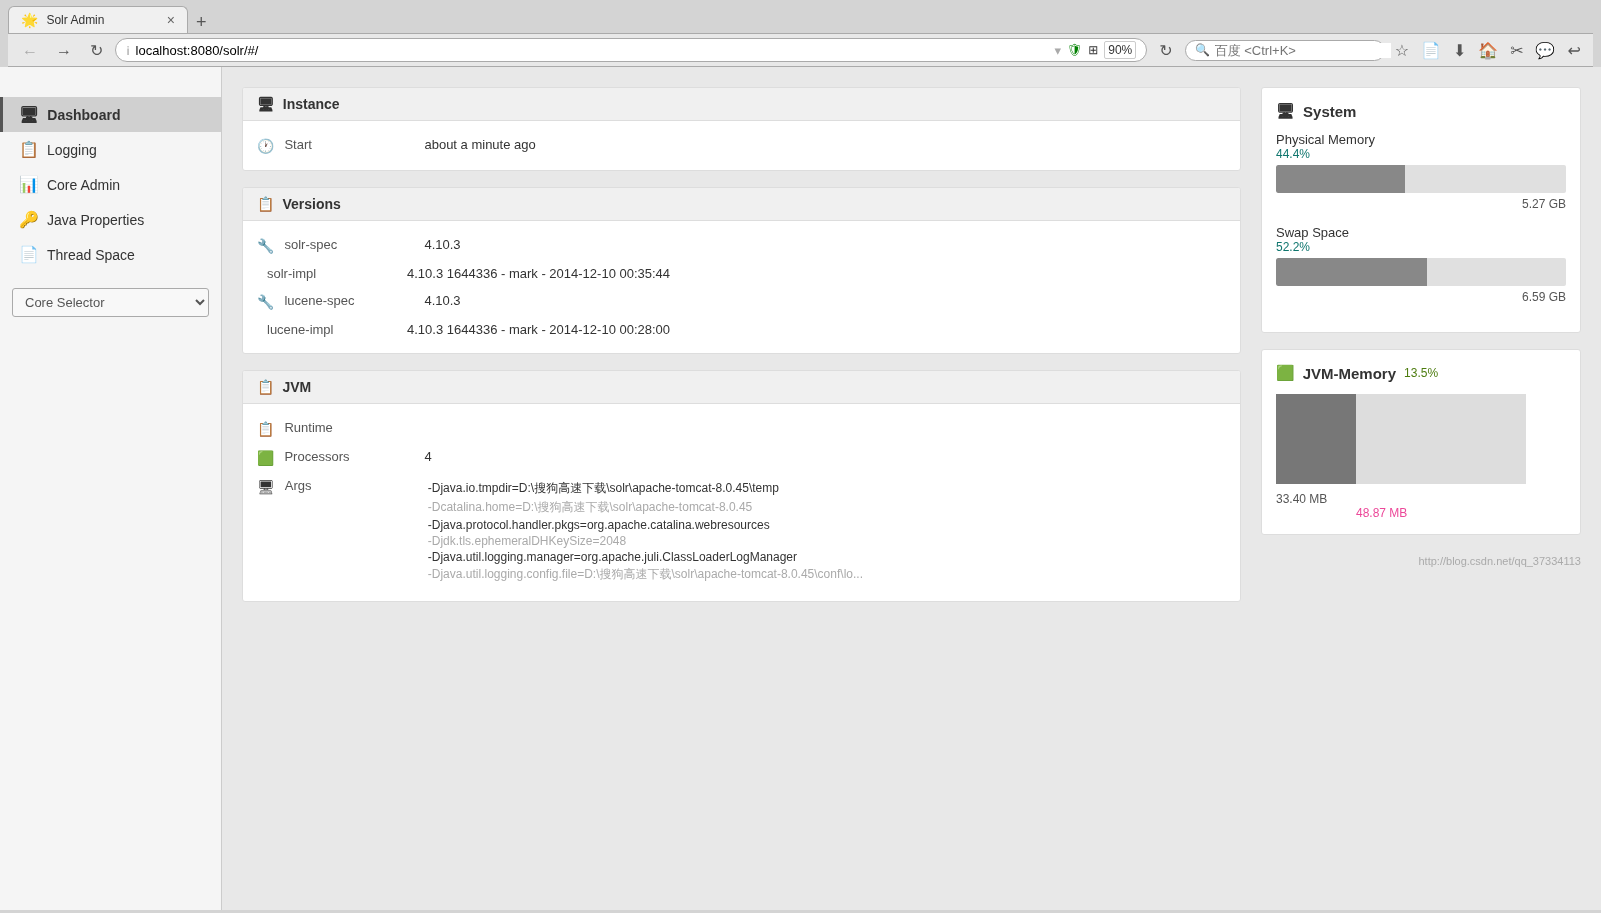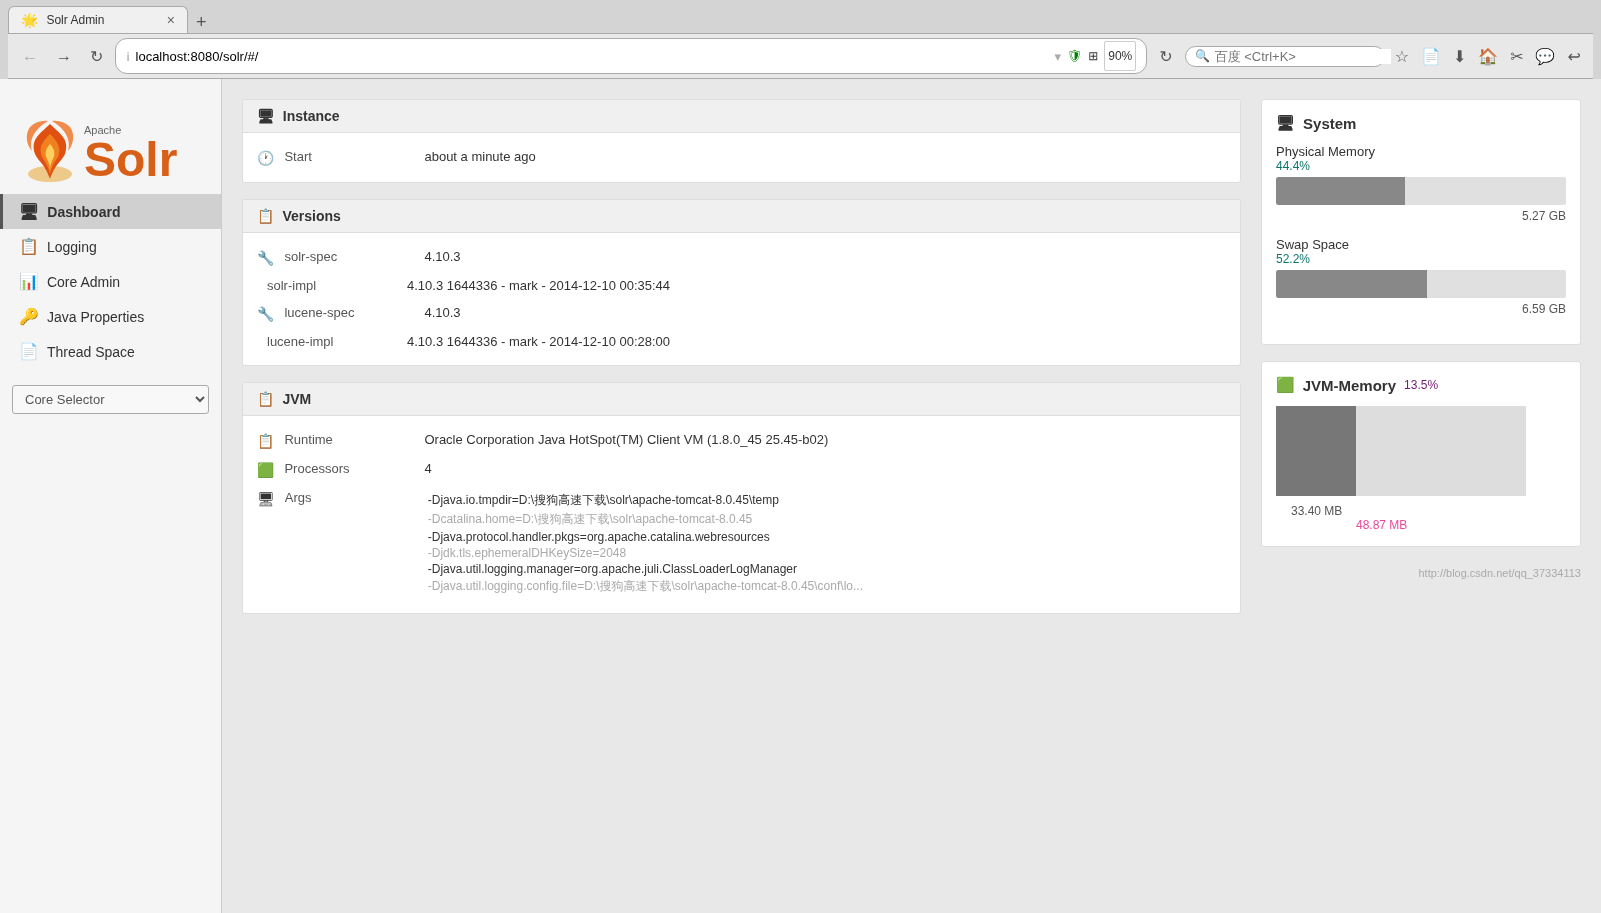--- a/index.html
+++ b/index.html
@@ -250,21 +250,21 @@
   <div class="nav-bar">
     <button class="nav-btn disabled">←</button>
     <button class="nav-btn">→</button>
     <button class="nav-btn">↻</button>
     <div class="url-bar-wrapper">
       <span style="color:#999;font-size:12px;">ℹ</span>
       <input class="url-bar" type="text" value="localhost:8080/solr/#/" style="">
       <span style="color:#aaa;">▾</span>
       <span style="color:green;font-size:12px;">🛡</span>
       <span style="font-size:12px;">⊞</span>
-      <span style="font-size:12px;color:#333;border:1px solid #ccc;padding:7px 3px;border-radius:2px;cursor:pointer;">90%</span>
+      <span style="font-size:12px;color:#333;border:1px solid #ccc;padding:1px 3px;border-radius:2px;cursor:pointer;">90%</span>
     </div>
     <button class="nav-btn">↻</button>
     <div class="search-bar-wrapper">
       <span style="color:#aaa;font-size:12px;">🔍</span>
       <input class="search-bar" type="text" placeholder="百度 &lt;Ctrl+K&gt;" style="">
     </div>
     <div class="toolbar-icons">
       <span class="toolbar-icon">☆</span>
       <span class="toolbar-icon">📄</span>
       <span class="toolbar-icon">⬇</span>
@@ -272,35 +272,20 @@
       <span class="toolbar-icon">✂</span>
       <span class="toolbar-icon">💬</span>
       <span class="toolbar-icon">↩</span>
     </div>
   </div>
 </div>
 
 <div class="page-content">
 
   <div class="sidebar">
-    <div class="logo-area">
-
-      <svg width="60" height="65" viewBox="0 0 60 65">
-        <ellipse cx="30" cy="55" rx="22" ry="8" fill="#e8a020" opacity="0.5"></ellipse>
-        <path d="M30 5 C20 15, 10 20, 15 35 C18 42, 25 45, 30 60 C35 45, 42 42, 45 35 C50 20, 40 15, 30 5Z" fill="#e05010"></path>
-        <path d="M30 15 C23 22, 18 28, 22 38 C25 43, 28 46, 30 55 C32 46, 35 43, 38 38 C42 28, 37 22, 30 15Z" fill="#f08020"></path>
-        <path d="M30 25 C26 30, 24 34, 27 40 C28.5 43, 30 46, 30 52 C30 46, 31.5 43, 33 40 C36 34, 34 30, 30 25Z" fill="#ffd060"></path>
-        <path d="M28 2 C18 8, 8 18, 12 32 C6 25, 5 15, 10 8 C15 3, 22 1, 28 2Z" fill="#f07020" opacity="0.8"></path>
-        <path d="M32 2 C42 8, 52 18, 48 32 C54 25, 55 15, 50 8 C45 3, 38 1, 32 2Z" fill="#f07020" opacity="0.8"></path>
-      </svg>
-      <div class="logo-text-col">
-        <span style="font-size:11px;color:#666;">Apache</span>
-        <span style="font-size:48px;font-weight:bold;color:#d85f17;line-height:1;">Solr</span>
-      </div>
-    </div>
 
     <nav class="sidebar-nav">
       <div class="sidebar-item active">
         <span class="sidebar-item-icon">🖥</span>
         <span>Dashboard</span>
       </div>
       <div class="sidebar-item">
         <span class="sidebar-item-icon">📋</span>
         <span>Logging</span>
       </div>
@@ -375,21 +360,20 @@
 
         <div class="section-card">
           <div class="section-header">
             <span>📋</span>
             <span>JVM</span>
           </div>
           <div class="section-body">
             <div class="info-row">
               <span class="info-row-icon">📋</span>
               <span class="info-label">Runtime</span>
-              <span class="info-value">Oracle Corporation Java HotSpot(TM) Client VM (1.8.0_45 25.45-b02)</span>
             </div>
             <div class="info-row">
               <span class="info-row-icon">🟩</span>
               <span class="info-label">Processors</span>
               <span class="info-value">4</span>
             </div>
             <div class="info-row" style="align-items:flex-start;">
               <span class="info-row-icon">🖥</span>
               <span class="info-label">Args</span>
               <div style="flex:1;">
@@ -430,28 +414,28 @@
           <div class="progress-bar-bg">
             <div class="progress-bar-fill" style="width:52.2%;"></div>
           </div>
           <div class="progress-label">6.59 GB</div>
         </div>
 
         <div style="background:white;border:1px solid #ddd;border-radius:3px;padding:14px;">
           <div class="jvm-memory-header">
             <span>🟩</span>
             <span>JVM-Memory</span>
-            <span style="font-size:12px;color:#701a75;font-weight:normal;">13.5%</span>
+            <span style="font-size:12px;color:#4d7c0f;font-weight:normal;">13.5%</span>
           </div>
           <div style="display:flex;align-items:flex-end;gap:0;margin-bottom:8px;height:90px;">
             <div style="background:#777;width:80px;height:90px;"></div>
             <div style="background:#ddd;width:170px;height:90px;"></div>
           </div>
           <div>
-            <div style="font-size:12px;color:#555;margin-left:15px;">33.40 MB</div>
+            <div style="font-size:12px;color:#555;">33.40 MB</div>
             <div style="font-size:12px;color:#ec4899;margin-left:80px;">48.87 MB</div>
           </div>
         </div>
 
         <div class="footer-text">http://blog.csdn.net/qq_37334113</div>
       </div>
 
     </div>
   </div>
 

